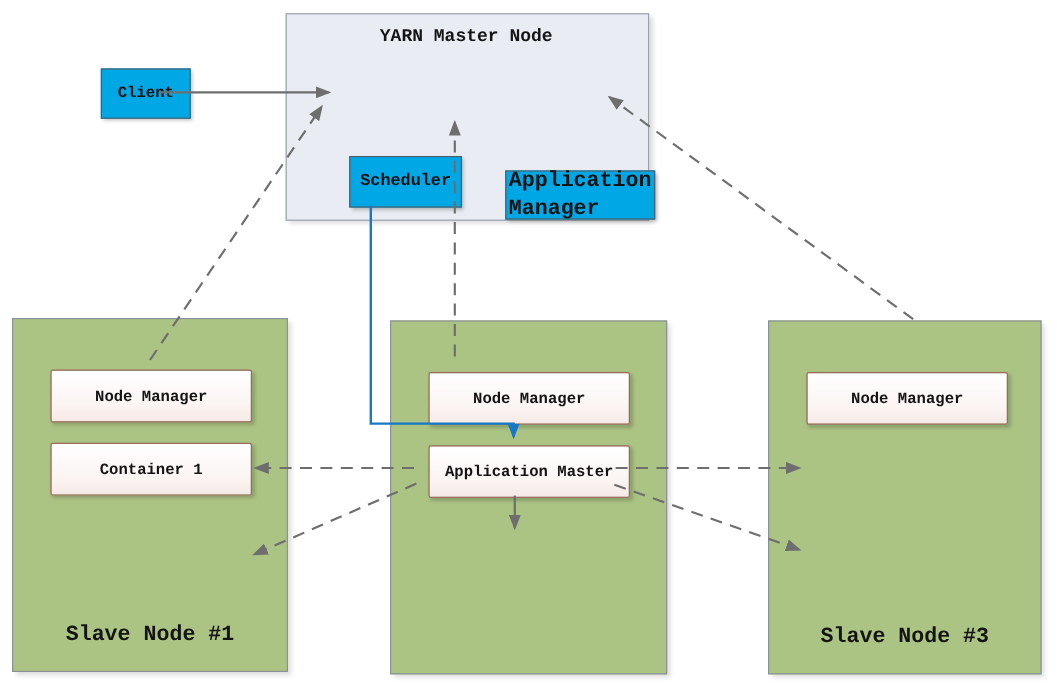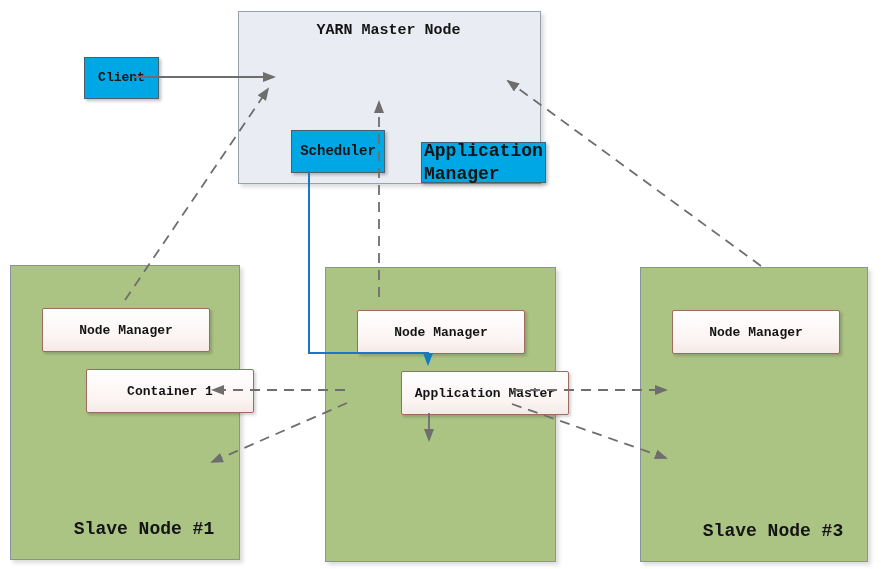--- a/index.html
+++ b/index.html
@@ -47,22 +47,22 @@
   .slave2{left:325px;top:267px;width:229px;}
   .slave3{left:640px;top:267px;width:226px;}
   .innerbox{
     position:absolute;left:31px;width:166px;height:42px;
     background:linear-gradient(180deg,#FFFFFF 0%,#FBF4F2 70%,#F5E9E6 100%);
     border:1px solid var(--container-border,#9D6B60);
     border-radius:2px;
     box-shadow:2px 2px 3px rgba(0,0,0,0.18);
     font-size:13px;
   }
-  .row1{top:42px;} .row2{top:103px;margin-left:44px;} .row3{top:178px;}
-  .slave-label{position:absolute;left:0;top:250px;width:100%;height:26px;font-size:18px;font-weight:bold;padding-left:19px;}
+  .row1{top:42px;} .row2{top:103px;} .row3{top:178px;}
+  .slave-label{position:absolute;left:0;top:250px;width:100%;height:26px;font-size:18px;font-weight:bold;}
 
   
   #arrows{position:absolute;left:0;top:0;width:881px;height:569px;pointer-events:none;z-index:5;}
   .edge{fill:none;}
   .edge.gray{stroke:var(--arrow-gray,#6E6E6E);stroke-width:1.8;}
   .edge.blue{stroke:var(--arrow-blue,#1778C8);stroke-width:2;}
   .edge.dashed{stroke-dasharray:10 7;}
 </style>
 </head>
 <body>

